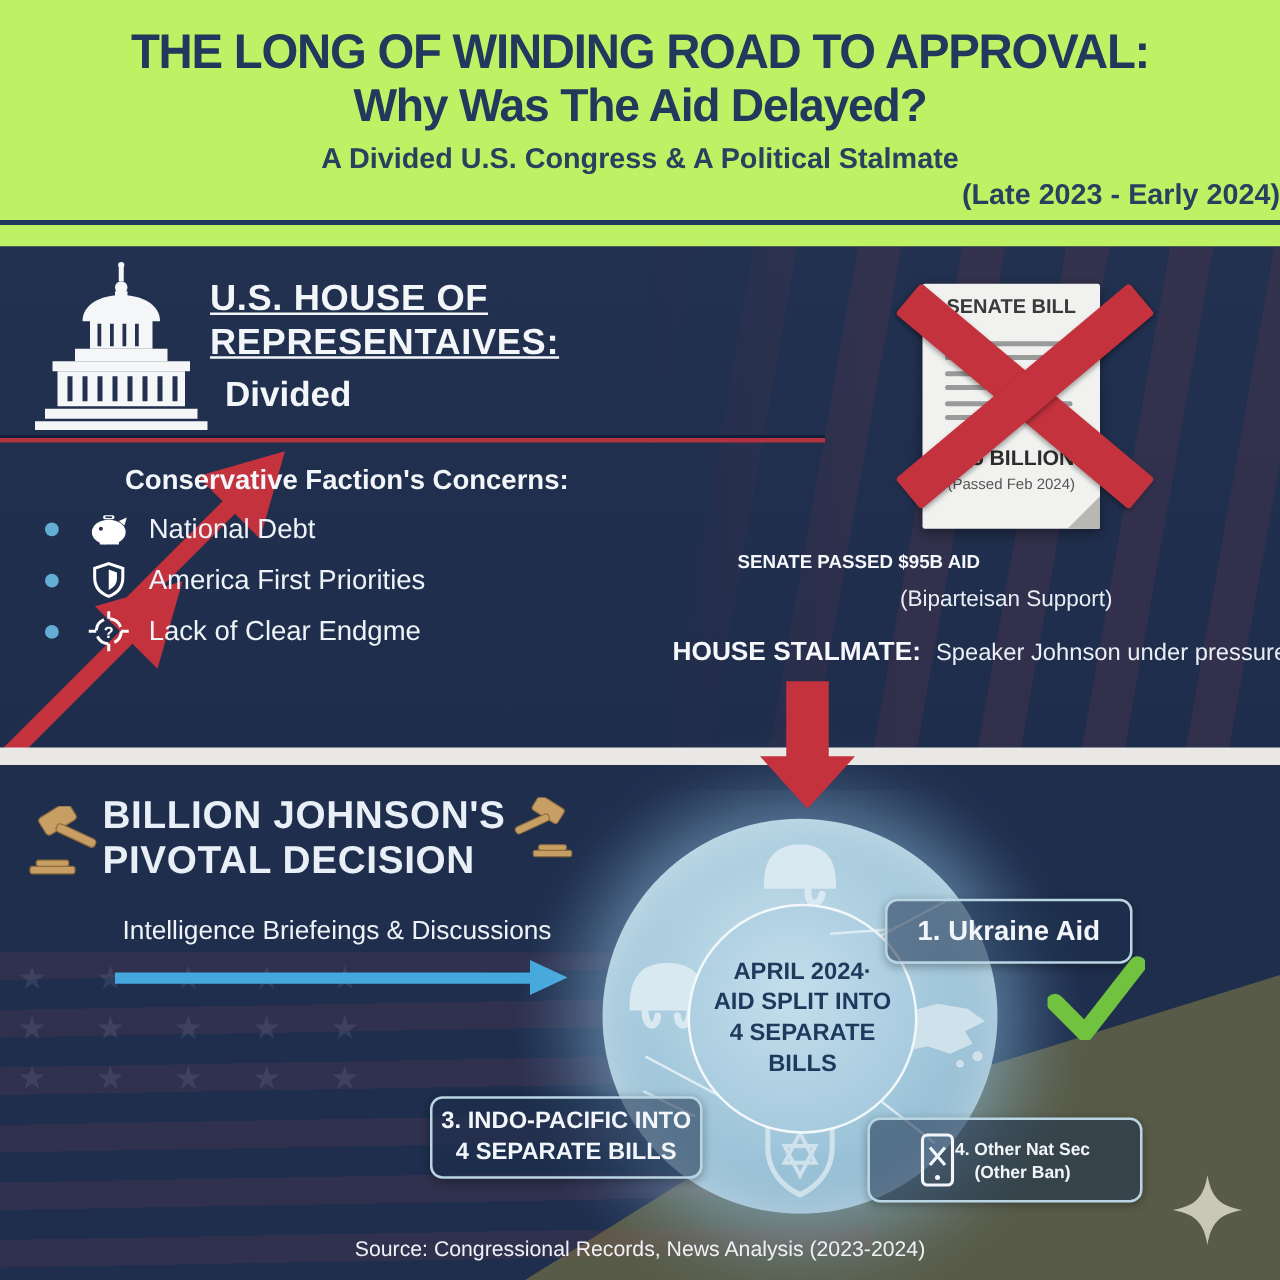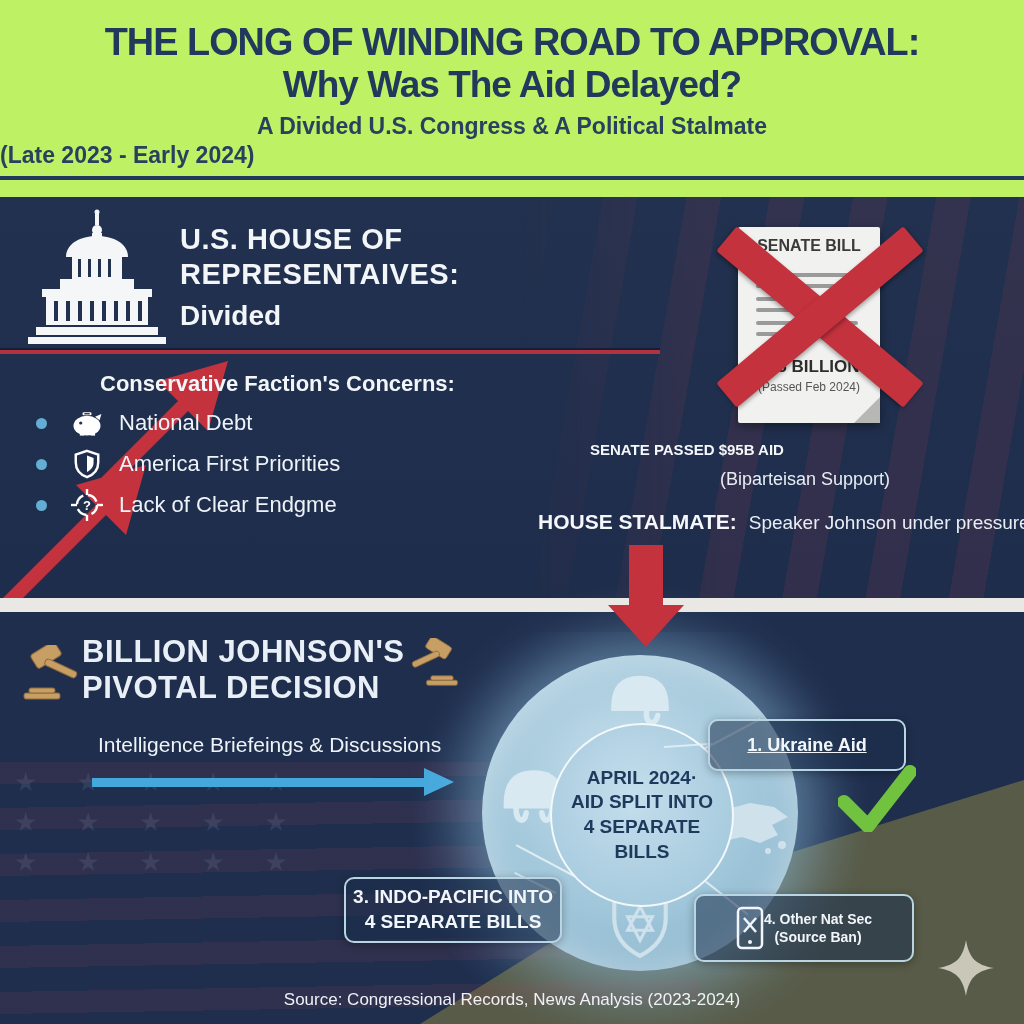--- a/index.html
+++ b/index.html
@@ -8,33 +8,33 @@
   .abs{position:absolute;}
 
   
   .header{left:0;top:0;width:1024px;height:197px;background:#bef264;z-index:3;}
   .title1{left:0;top:20px;width:1024px;text-align:center;font-weight:700;
           font-size:39px;letter-spacing:-1px;color:#21395c;transform:scaleX(.97);}
   .title2{left:0;top:64px;width:1024px;text-align:center;font-weight:700;
           font-size:37px;letter-spacing:-1px;color:#21395c;}
   .sub1{left:0;top:113px;width:1024px;text-align:center;font-weight:600;
         font-size:23px;color:#27415f;}
-  .sub2{left:0;top:142px;width:1024px;text-align:left;font-weight:600;
+  .sub2{left:0;top:142px;width:1024px;text-align:right;font-weight:600;
         font-size:23px;color:#27415f;}
   .header-rule{left:0;top:176px;width:1024px;height:4px;background:#21395c;}
 
   
   .sec1{left:0;top:197px;width:1024px;height:401px;
         background:linear-gradient(180deg,#22314f 0%,#1e2d4b 100%);}
   .sec1-stripes{left:520px;top:0;width:504px;height:401px;opacity:.55;
         background:repeating-linear-gradient(100deg,rgba(146,62,78,.30) 0 34px,rgba(0,0,0,0) 34px 82px);
         -webkit-mask-image:linear-gradient(to left,#000 60%,transparent);
         mask-image:linear-gradient(to left,#000 60%,transparent);}
-  .house-heading{left:180px;top:25px;color:#f3f6f9;font-weight:700;font-size:29px;
-        letter-spacing:.5px;line-height:1.2;}
+  .house-heading{left:168px;top:25px;color:#f3f6f9;font-weight:700;font-size:29px;
+        letter-spacing:.5px;line-height:1.2;text-decoration:underline;}
   .house-divided{left:180px;top:103px;color:#f3f6f9;font-weight:700;font-size:28px;}
   .red-rule{left:0;top:151px;width:660px;height:6px;
         background:linear-gradient(180deg,#131f38 0 2px,#b23240 2px);}
   .concerns-title{left:100px;top:174px;font-weight:700;font-size:22px;color:#f3f6f9;}
   .concern{left:36px;height:36px;display:flex;align-items:center;gap:14px;}
   .c1{top:208px;} .c2{top:249px;} .c3{top:290px;} .c4{top:331px;}
   .bullet{width:11px;height:11px;border-radius:50%;background:#63aed4;margin-right:8px;flex:none;}
   .cicon{width:36px;height:36px;flex:none;display:flex;align-items:center;justify-content:center;}
   .clabel{font-size:22px;color:#eef3f8;}
 
@@ -96,21 +96,21 @@
   .spoke{background:rgba(255,255,255,.65);height:2px;transform-origin:left center;}
   .inner{left:68px;top:68px;width:180px;height:180px;border-radius:50%;
        background:radial-gradient(circle at 45% 40%,#c4deec,#9dc4da);
        border:2px solid rgba(255,255,255,.85);display:flex;flex-direction:column;
        align-items:center;justify-content:center;text-align:center;}
   .inner div{font-weight:700;font-size:19px;color:#1d3a5c;line-height:1.3;}
 
   .bill-box{border:2px solid #b9d4e2;border-radius:10px;background:rgba(28,48,76,.55);
        box-shadow:0 2px 8px rgba(0,0,0,.3);display:flex;align-items:center;
        justify-content:center;text-align:center;color:#f2f6fa;font-weight:700;}
-  .box1{left:708px;top:107px;width:194px;height:48px;font-size:18px;text-decoration:underline;}
+  .box1{left:708px;top:107px;width:194px;height:48px;font-size:22px;}
   .box3{left:344px;top:265px;width:214px;height:62px;font-size:19px;line-height:1.3;}
   .box4{left:694px;top:282px;width:216px;height:64px;font-size:14px;line-height:1.3;}
   .conn{background:rgba(230,242,248,.8);height:2px;transform-origin:left center;}
 
   .outcome{left:795px;top:216px;width:210px;text-align:center;font-weight:700;
        font-size:19px;color:#f4f7fa;line-height:1.25;}
   .source{left:0;top:378px;width:1024px;text-align:center;font-size:17px;color:#eef2f6;}
 </style>
 </head>
 <body>
@@ -332,21 +332,21 @@
 
     <div class="abs bill-box box4">
       <svg width="28" height="44" viewBox="0 0 28 44">
         <rect x="2" y="2" width="24" height="40" rx="4" fill="none" stroke="#f2f6fa" stroke-width="2.5"></rect>
         <line x1="8" y1="12" x2="20" y2="26" stroke="#f2f6fa" stroke-width="2.5"></line>
         <line x1="20" y1="12" x2="8" y2="26" stroke="#f2f6fa" stroke-width="2.5"></line>
         <circle cx="14" cy="36" r="2" fill="#f2f6fa"></circle>
       </svg>
       <span>
         <span>4. Other Nat Sec</span><br>
-        <span>(Source Ban)</span>
+        <span>(Other Ban)</span>
       </span>
     </div>
 
     <svg class="abs" style="left:838px;top:152px;" width="78" height="68" viewBox="0 0 78 68">
       <polyline points="6,38 30,62 72,8" fill="none" stroke="#70c23f" stroke-width="14" stroke-linecap="round" stroke-linejoin="round"></polyline>
     </svg>
 
     <svg class="abs" style="left:936px;top:326px;" width="60" height="60" viewBox="0 0 60 60">
       <path d="M30,2 C33,20 40,27 58,30 C40,33 33,40 30,58 C27,40 20,33 2,30 C20,27 27,20 30,2 Z" fill="#c9c7b7"></path>
     </svg>

